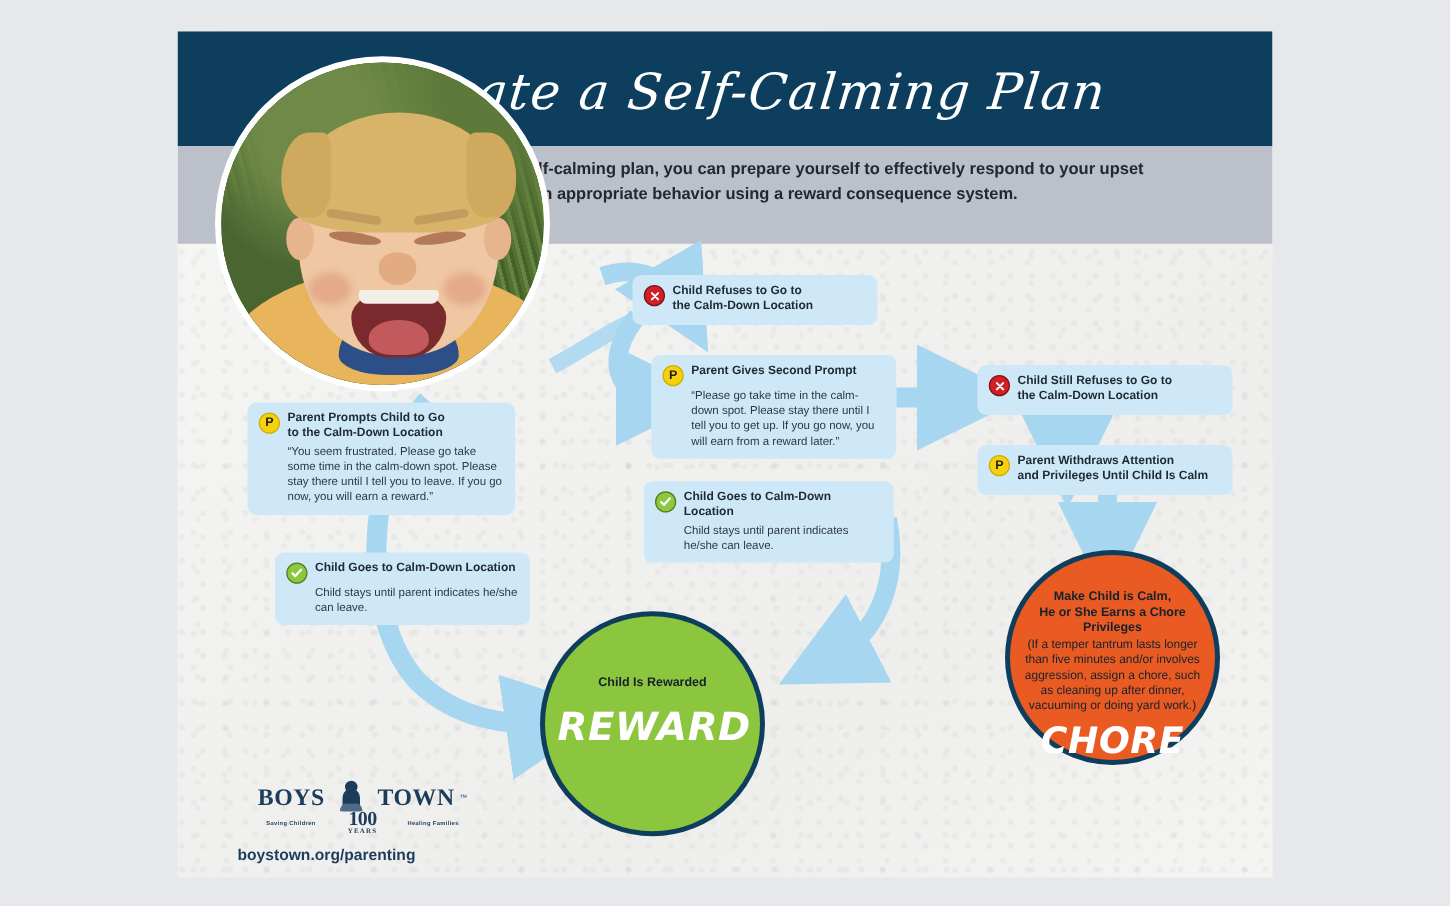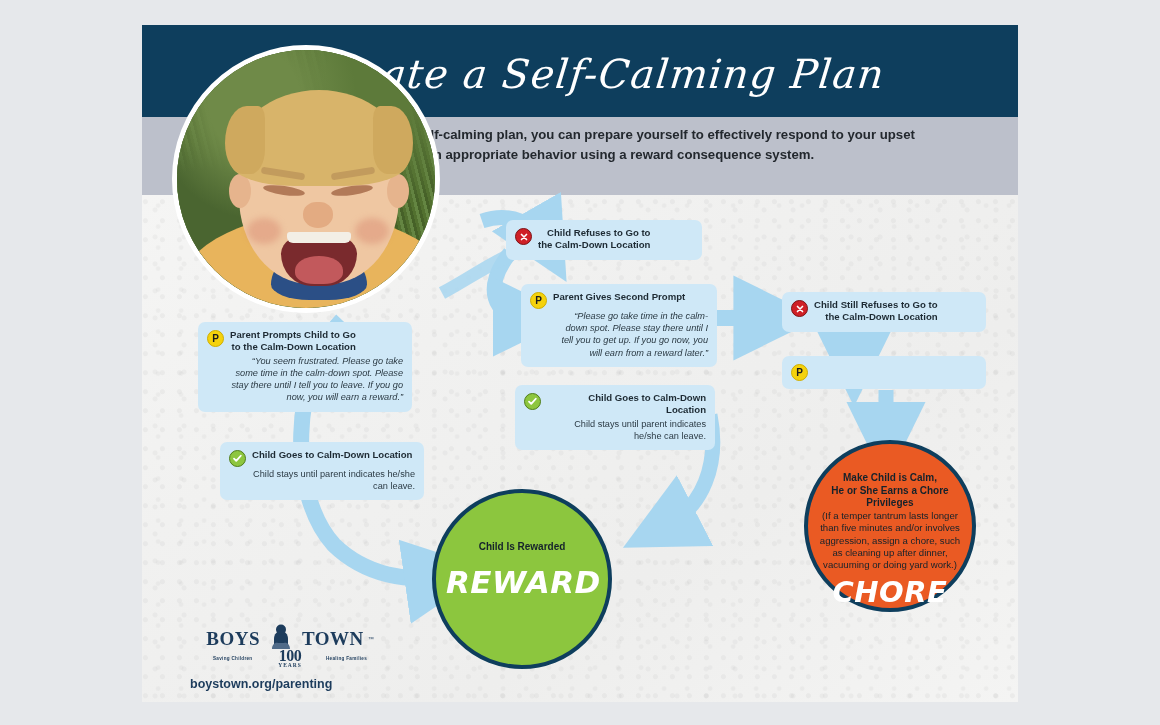--- a/index.html
+++ b/index.html
@@ -140,21 +140,20 @@
 
   
   #arrows { position: absolute; inset: 0; pointer-events: none; }
 
   
   .box {
     position: absolute;
     background: #cfe8f7;
     border-radius: 7px;
     padding: 7px 9px 8px 9px;
-    text-align: right;
   }
   .box .row { display: flex; align-items: flex-start; gap: 6px; }
   .badge {
     flex: 0 0 auto;
     width: 17px; height: 17px; border-radius: 50%;
     display: flex; align-items: center; justify-content: center;
     font-size: 10px; font-weight: bold; line-height: 1;
     margin-top: 1px;
   }
   .badge.p { background: #f5d20c; color: #1c1c1c; border: 1.5px solid #cfae00; }
@@ -163,21 +162,21 @@
   .badge svg { display: block; }
 
   .box h3 {
     font-size: 9.6px; font-weight: bold; color: #1d2a33;
     line-height: 12.4px; margin: 0;
   }
   .box p {
     font-size: 9.2px; color: #2b3a44;
     line-height: 12.2px; margin: 1px 0 0 0;
   }
-  .box p.quote { font-style: italic; }
+  .box p.quote { }
   .box .body-indent { margin-left: 23px; }
 
   
   .circle {
     position: absolute;
     border-radius: 50%;
     border: 4px solid #0e3e5d;
     display: flex; flex-direction: column;
     align-items: center; justify-content: flex-start;
     text-align: center;
@@ -365,20 +364,24 @@
         <h3>the Calm-Down Location</h3>
       </div>
     </div>
   </div>
 
   <div class="box" style="left:640px; top:331px; width:204px;">
     <div class="row">
       <div class="badge p">
         <span>P</span>
       </div>
+      <div>
+        <h3>Parent Withdraws Attention</h3>
+        <h3>and Privileges Until Child Is Calm</h3>
+      </div>
     </div>
   </div>
 
   <div class="circle" id="circle-reward">
     <div class="c-inner">
       <div class="c-title">Child Is Rewarded</div>
       <div class="c-word">REWARD</div>
     </div>
   </div>
 

